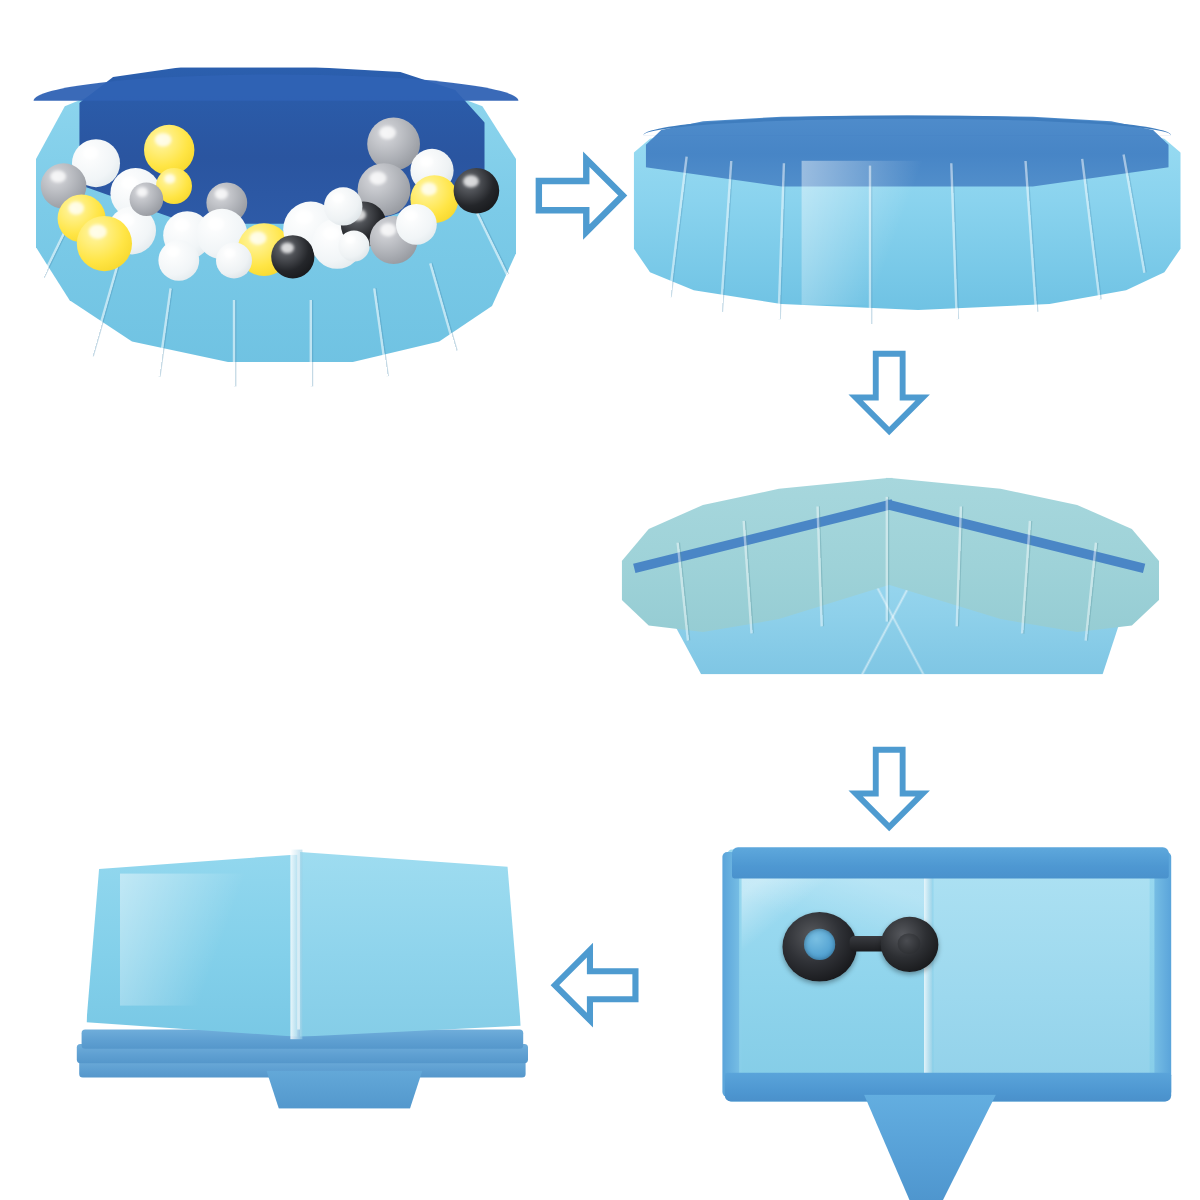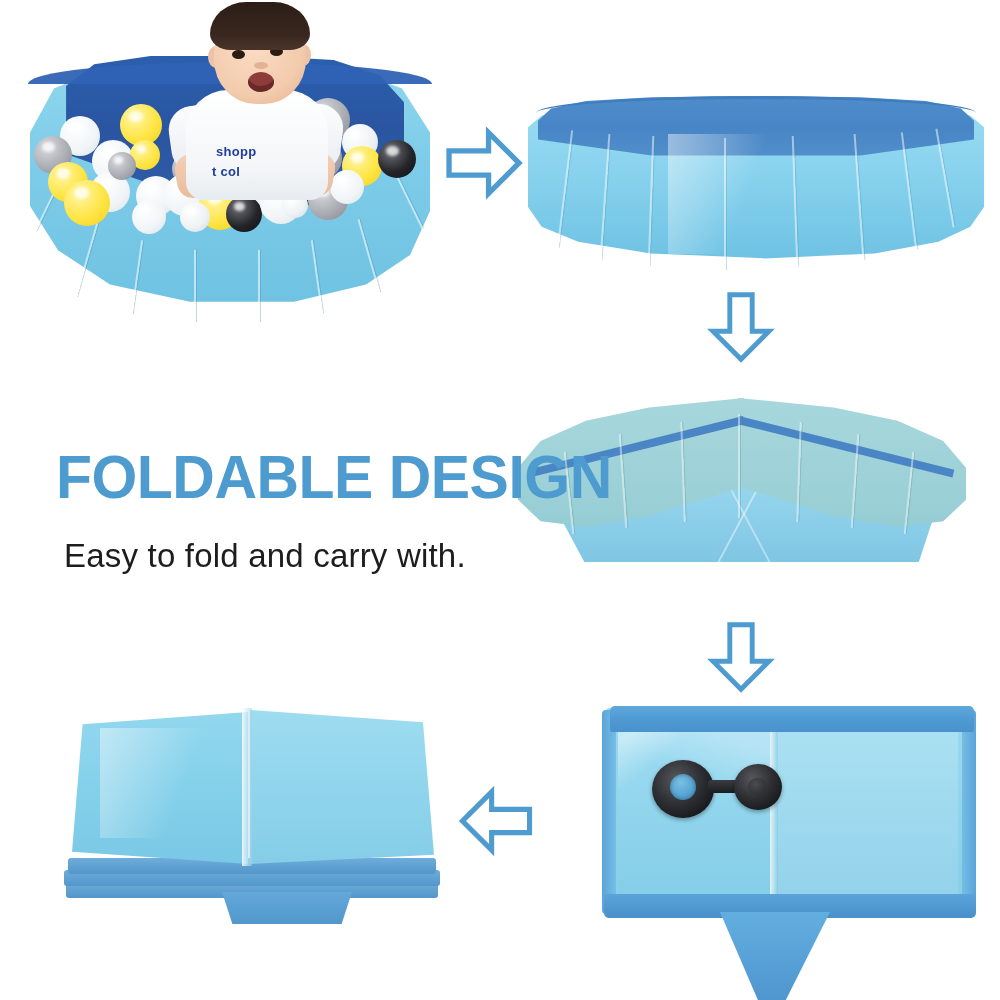--- a/index.html
+++ b/index.html
@@ -512,40 +512,20 @@
     <div class="ball b-black" style="left:272px; top:168px; width:38px; height:38px;"></div>
     <div class="ball b-gray" style="left:296px; top:180px; width:40px; height:40px;"></div>
     <div class="ball b-white" style="left:258px; top:156px; width:32px; height:32px;"></div>
     <div class="ball b-yellow" style="left:330px; top:146px; width:40px; height:40px;"></div>
     <div class="ball b-black" style="left:366px; top:140px; width:38px; height:38px;"></div>
     <div class="ball b-clear" style="left:318px; top:170px; width:34px; height:34px;"></div>
     <div class="ball b-white" style="left:168px; top:202px; width:30px; height:30px;"></div>
     <div class="ball b-clear" style="left:120px; top:200px; width:34px; height:34px;"></div>
     <div class="ball b-white" style="left:270px; top:192px; width:26px; height:26px;"></div>
 
-    <div id="child">
-      <div class="child-sleeve-l"></div>
-      <div class="child-sleeve-r"></div>
-      <div class="child-arm-l"></div>
-      <div class="child-arm-r"></div>
-      <div class="child-neck"></div>
-      <div class="child-shirt"></div>
-      <div class="shirt-text l1">shopp</div>
-      <div class="shirt-text l2">t col</div>
-      <div class="child-ear-l"></div>
-      <div class="child-ear-r"></div>
-      <div class="child-head"></div>
-      <div class="child-brow l"></div>
-      <div class="child-brow r"></div>
-      <div class="child-eye l"></div>
-      <div class="child-eye r"></div>
-      <div class="child-nose"></div>
-      <div class="child-mouth"></div>
-      <div class="child-hair"></div>
-    </div>
   </div>
 
   <div id="scene-pool">
     <div class="pool-body"></div>
     <div class="pool-inner"></div>
     <div class="pool-rimline"></div>
 
     <div class="pool-seam" style="left:36px;  top:42px;  height:118px; transform:rotate(7deg);"></div>
     <div class="pool-seam" style="left:76px;  top:46px;  height:126px; transform:rotate(4deg);"></div>
     <div class="pool-seam" style="left:122px; top:48px;  height:130px; transform:rotate(2deg);"></div>
@@ -618,18 +598,14 @@
       <polygon points="32,4 64,4 64,56 88,56 48,96 8,56 32,56"></polygon>
     </svg>
   </div>
 
   <div class="arrow" id="arrow-left-1">
     <svg viewBox="0 0 100 96" width="76" height="70" aria-hidden="true">
       <polygon points="96,32 44,32 44,8 4,48 44,88 44,64 96,64"></polygon>
     </svg>
   </div>
 
-  <div id="headline-block">
-    <h1 id="title">FOLDABLE DESIGN</h1>
-    <p id="subtitle">Easy to fold and carry with.</p>
-  </div>
 
 </div>
 
 </body></html>

